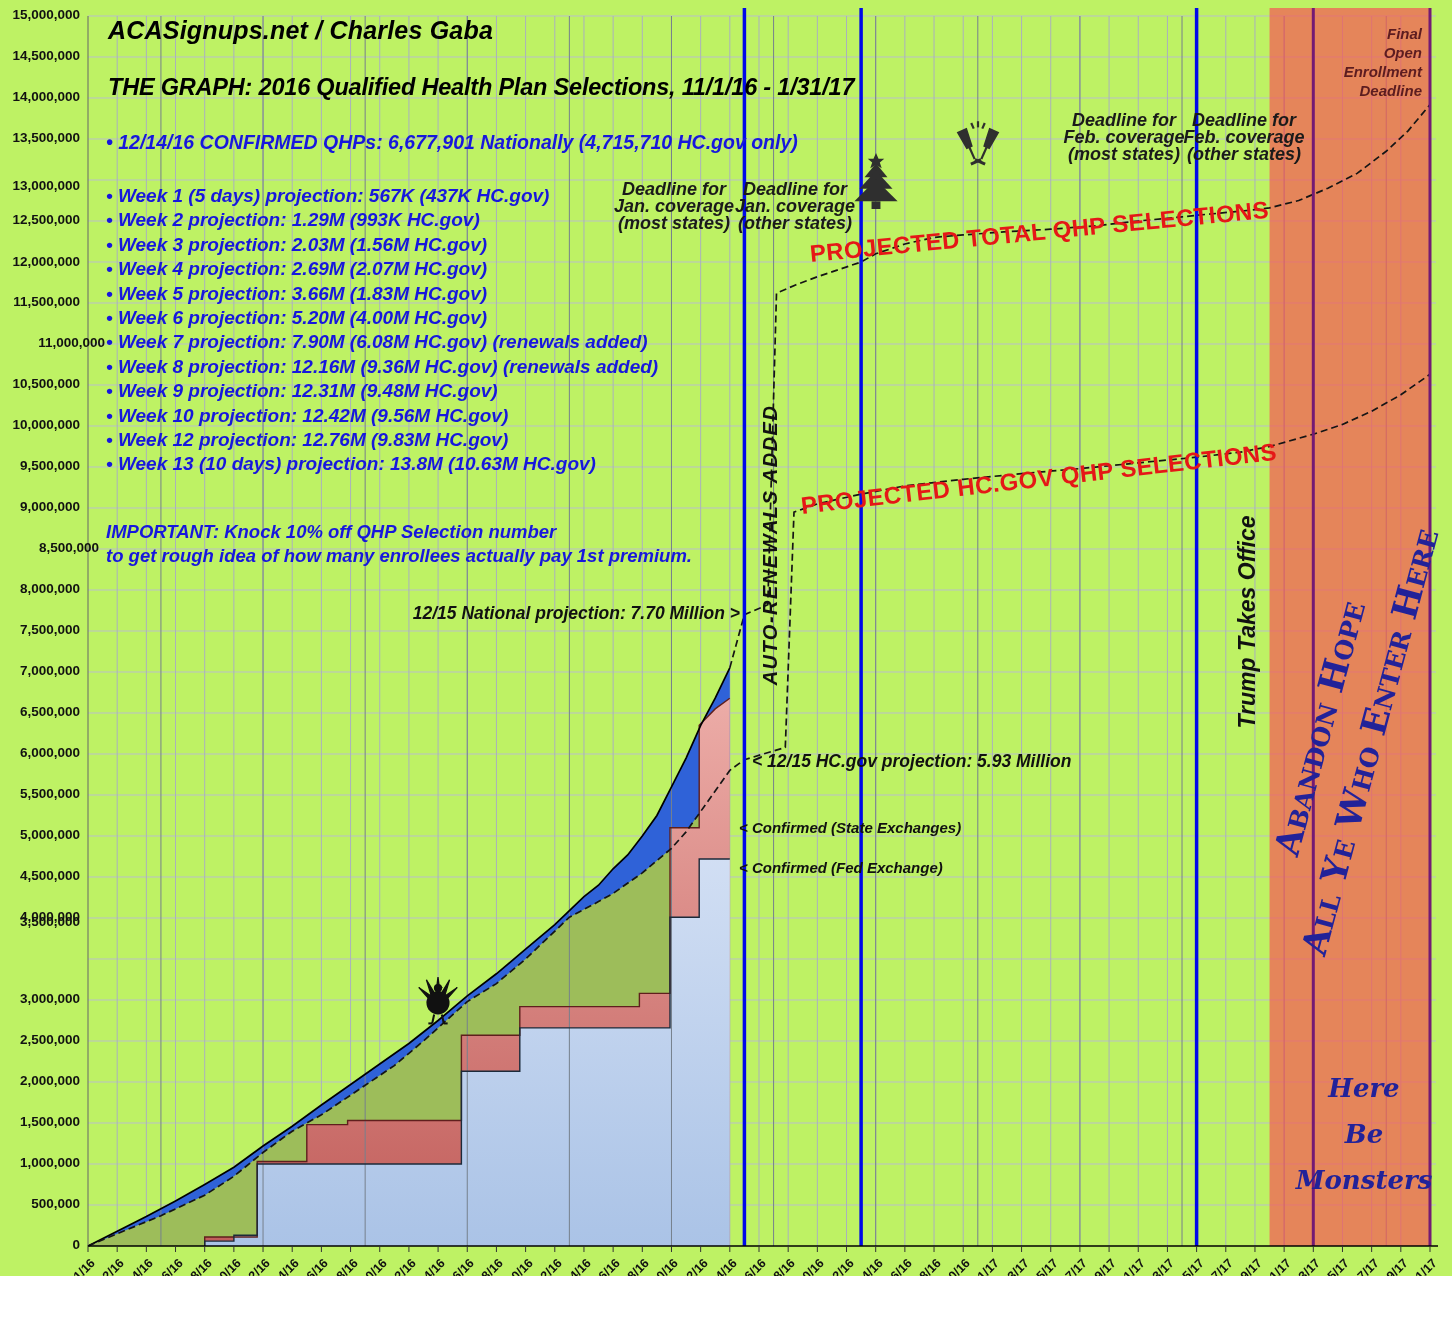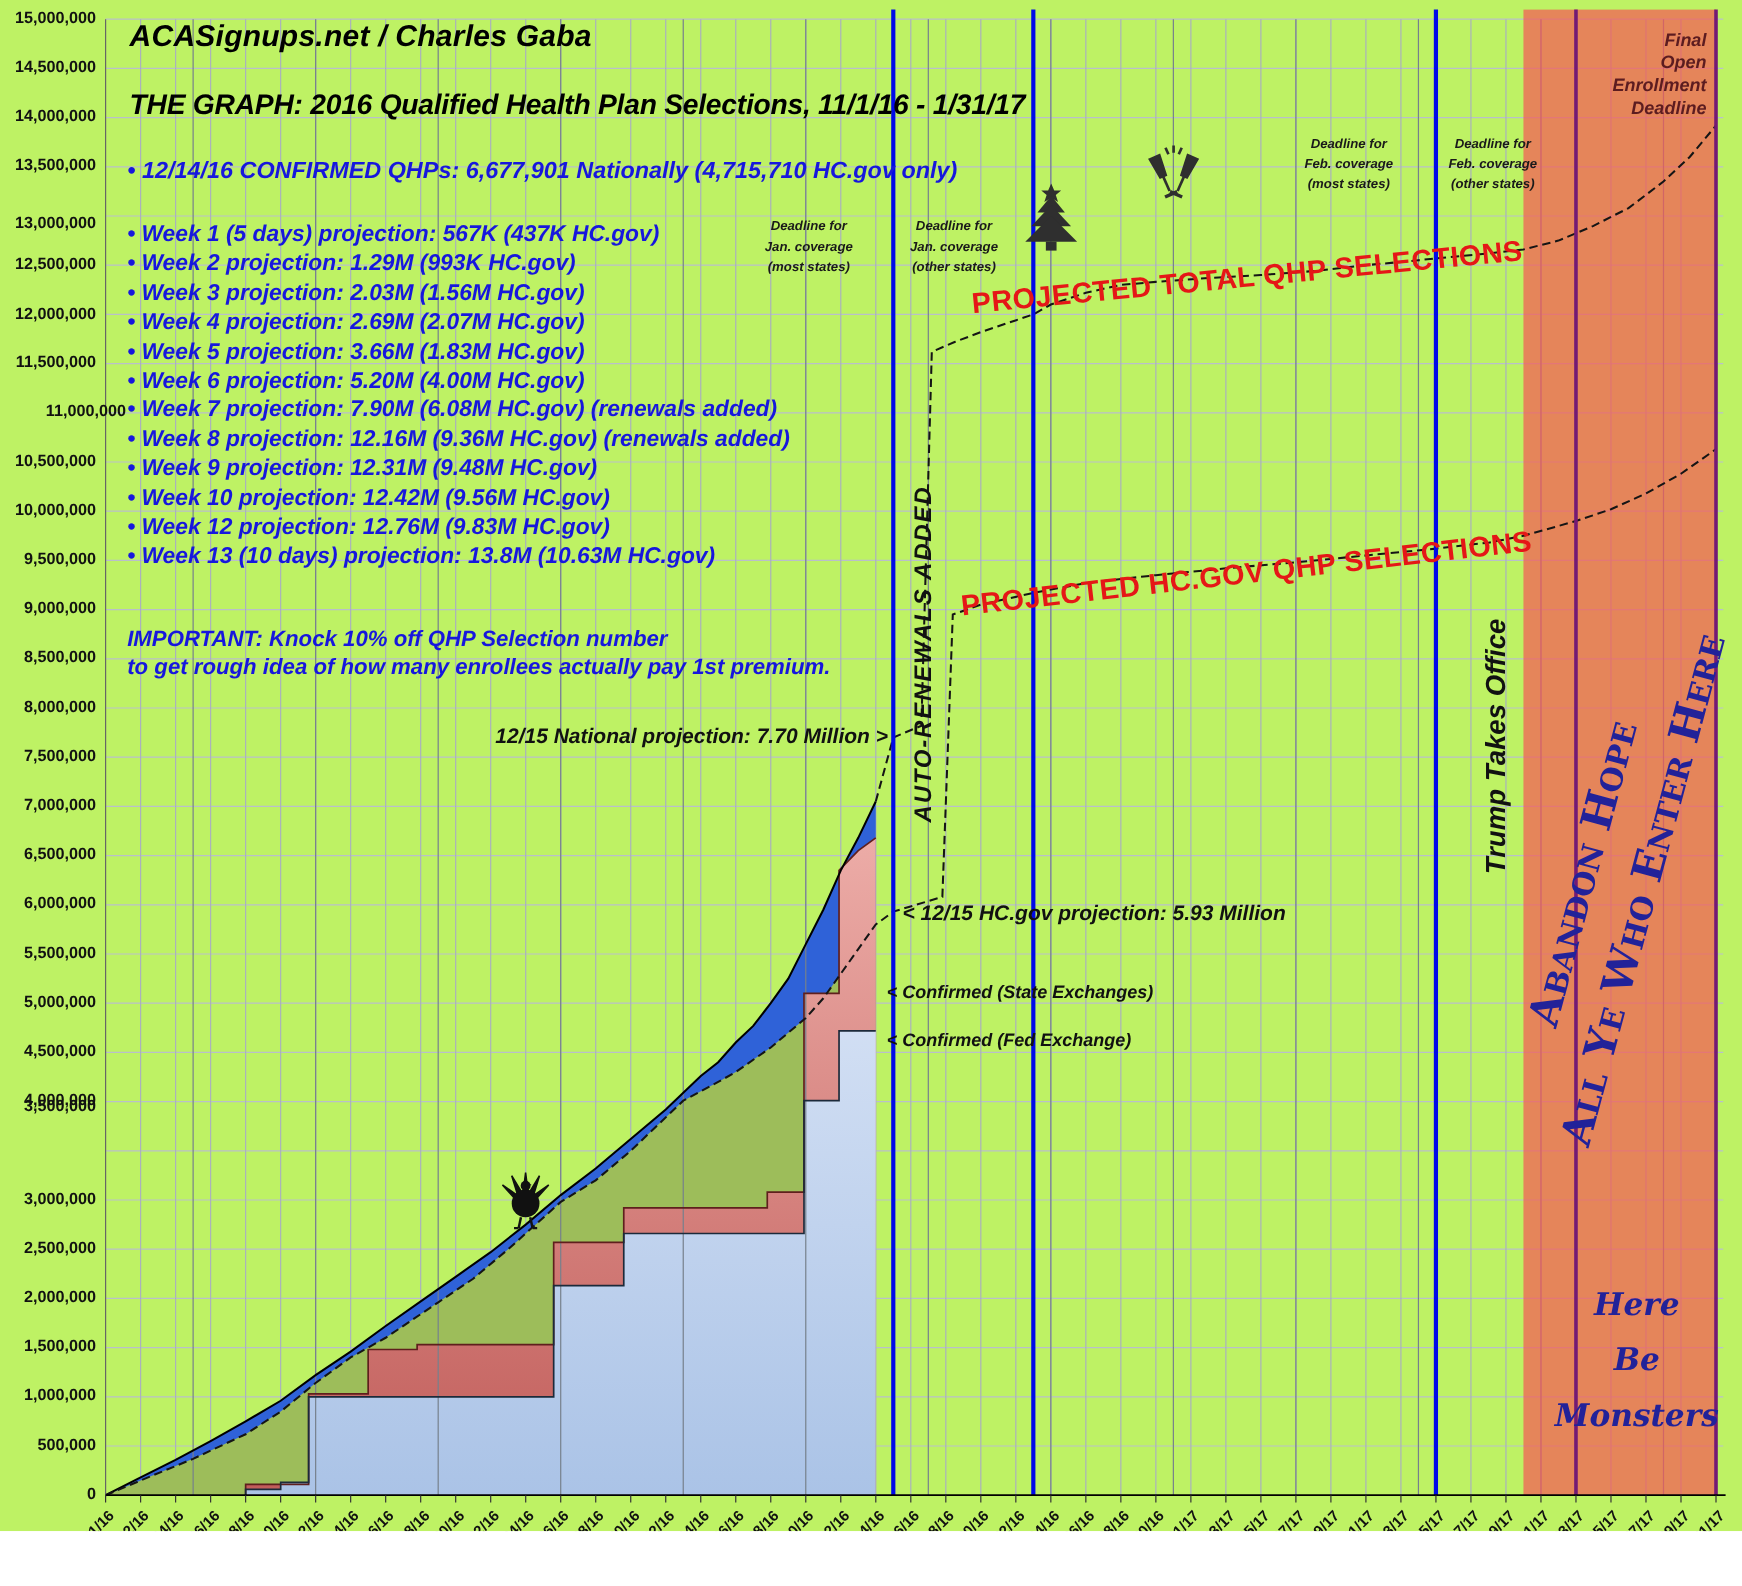--- a/index.html
+++ b/index.html
@@ -8,21 +8,21 @@
   svg{position:absolute;left:0;top:0;}
   .abs{position:absolute;white-space:nowrap;}
   .head{font-weight:bold;font-style:italic;color:#000;}
   #byline{left:108px;top:16px;font-size:25px;letter-spacing:.2px;}
   #main-title{left:108px;top:74px;font-size:23.5px;letter-spacing:-.2px;}
   .blue-b{color:#1717dd;font-weight:bold;font-style:italic;}
   #confirmed-line{left:106px;top:131px;font-size:19.5px;}
   #weeks{position:absolute;left:106px;top:184px;}
   .wk{font-size:19px;line-height:24.4px;color:#1717dd;font-weight:bold;font-style:italic;white-space:nowrap;}
   #important{left:106px;top:520px;font-size:18.5px;line-height:23.5px;white-space:pre-line;}
-  .dl{position:absolute;width:124px;text-align:center;font-size:11px;line-height:17px;
+  .dl{position:absolute;width:124px;text-align:center;font-size:18px;line-height:17px;
       font-weight:bold;font-style:italic;color:#1a1a1a;white-space:pre-line;}
   #dl-jan-most{left:612px;top:181px;}
   #dl-jan-other{left:733px;top:181px;}
   #dl-feb-most{left:1062px;top:112px;}
   #dl-feb-other{left:1182px;top:112px;}
   #final-deadline{left:1296px;top:24px;width:126px;text-align:right;font-size:15px;line-height:19px;
       font-weight:bold;font-style:italic;color:#5c1c20;white-space:pre-line;}
   .rot{position:absolute;transform:translate(-50%,-50%) rotate(-90deg);white-space:nowrap;}
   #auto-renewals{left:770px;top:545px;font-size:20px;font-weight:bold;font-style:italic;color:#111;letter-spacing:1.5px;}
   #trump{left:1247px;top:622px;font-size:23px;font-weight:bold;font-style:italic;color:#111;}
@@ -345,21 +345,21 @@
     <div class="ylab" style="top: 914px;">3,500,000</div>
     <div class="ylab" style="top: 909px;">4,000,000</div>
     <div class="ylab" style="top: 868px;">4,500,000</div>
     <div class="ylab" style="top: 827px;">5,000,000</div>
     <div class="ylab" style="top: 786px;">5,500,000</div>
     <div class="ylab" style="top: 745px;">6,000,000</div>
     <div class="ylab" style="top: 704px;">6,500,000</div>
     <div class="ylab" style="top: 663px;">7,000,000</div>
     <div class="ylab" style="top: 622px;">7,500,000</div>
     <div class="ylab" style="top: 581px;">8,000,000</div>
-    <div class="ylab" style="top: 540px;">8,500,000</div>
+    <div class="ylab" style="top: 540px; margin-left: 19px;">8,500,000</div>
     <div class="ylab" style="top: 499px;">9,000,000</div>
     <div class="ylab" style="top: 458px;">9,500,000</div>
     <div class="ylab" style="top: 417px;">10,000,000</div>
     <div class="ylab" style="top: 376px;">10,500,000</div>
     <div class="ylab" style="top: 335px; padding-left: 25px;">11,000,000</div>
     <div class="ylab" style="top: 294px;">11,500,000</div>
     <div class="ylab" style="top: 254px;">12,000,000</div>
     <div class="ylab" style="top: 212px;">12,500,000</div>
     <div class="ylab" style="top: 178px;">13,000,000</div>
     <div class="ylab" style="top: 130px;">13,500,000</div>

